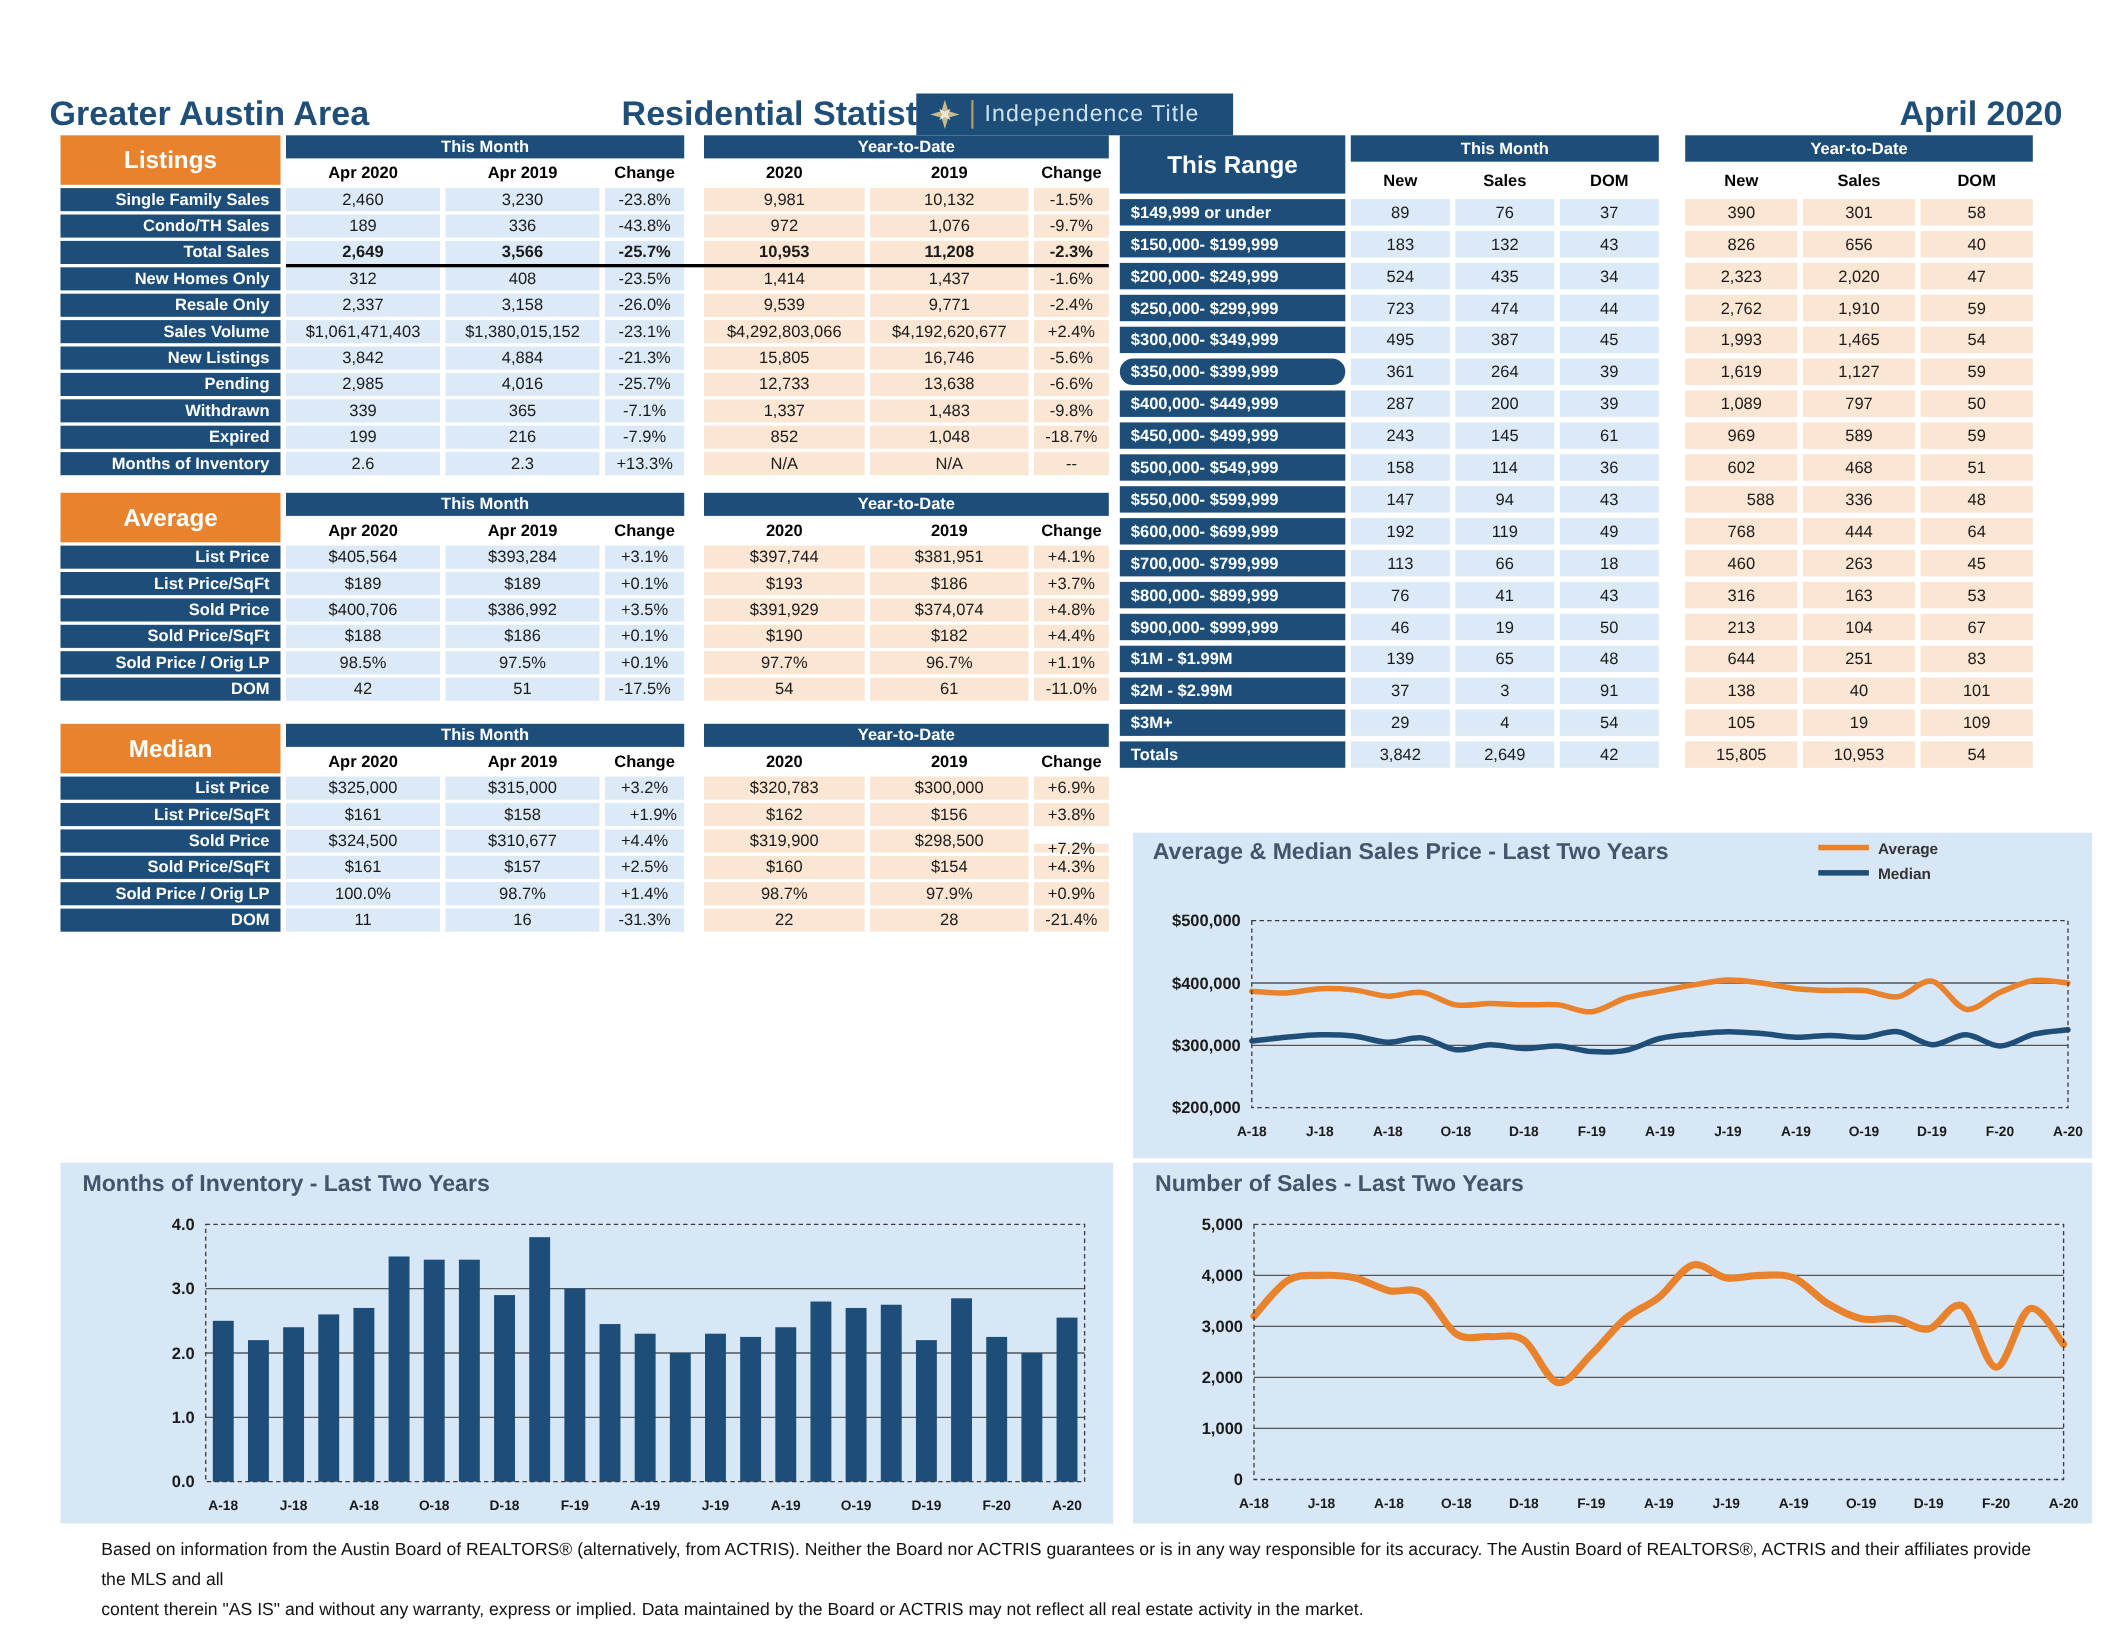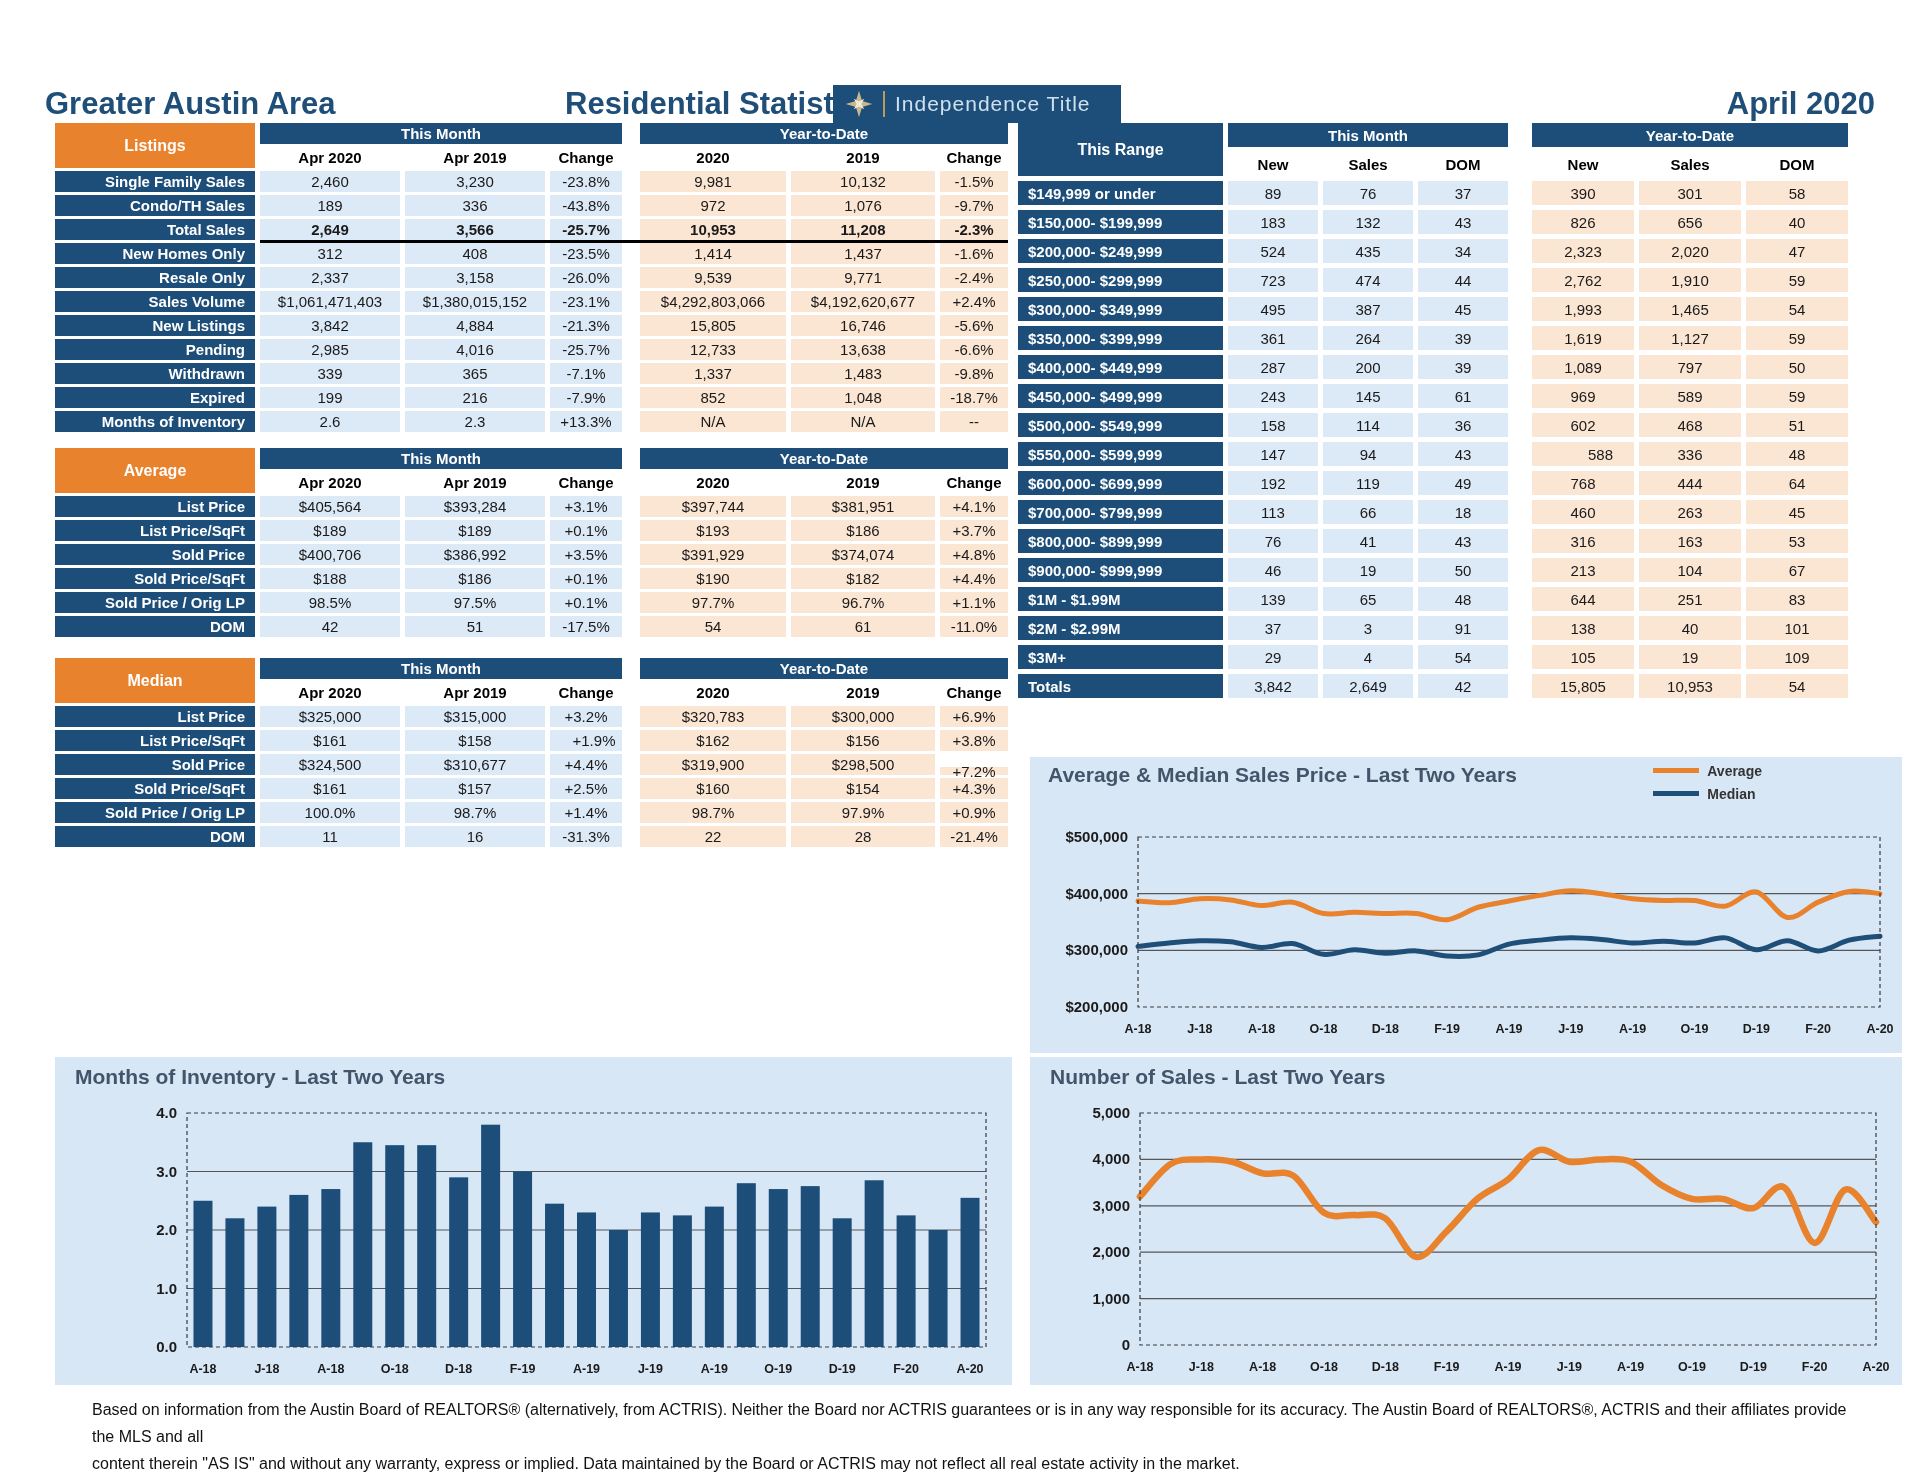--- a/index.html
+++ b/index.html
@@ -13,21 +13,21 @@
           display:flex; align-items:center; gap:10px; padding:0 12px; }
   .logo .star { width:28px; height:28px; flex:0 0 auto; }
   .logo .divider { width:2px; height:26px; background:#B89B5E; }
   .logo .logo-text { font-size:21px; color:#CFE0EE; letter-spacing:1px; font-weight:normal; white-space:nowrap; }
 
   
   .tbl { position:absolute; display:grid; column-gap:5px; row-gap:3px; }
   .left-tbl { grid-template-columns:200px 140px 140px 72px 8px 146px 144px 68px; grid-auto-rows:21px; }
   .price-tbl { grid-template-columns:205px 90px 90px 90px 14px 102px 102px 102px; grid-auto-rows:24px; row-gap:5px; }
 
-  .section { display:flex; align-items:center; justify-content:center; color:#fff; font-weight:bold; font-size:16px; }
+  .section { display:flex; align-items:center; justify-content:center; color:#fff; font-weight:bold; font-size:22px; }
   .section.orange { background:#E8822D; }
   .section.navy { background:#1C4E79; }
   .gh { background:#1C4E79; color:#fff; font-weight:bold; font-size:15px; display:flex; align-items:center; justify-content:center; }
   .ch { color:#000; font-weight:bold; font-size:15px; display:flex; align-items:center; justify-content:center; }
   .lbl { background:#1C4E79; color:#fff; font-weight:bold; font-size:15px; display:flex; align-items:center; }
   .lbl.r { justify-content:flex-end; padding-right:10px; }
   .lbl.l { justify-content:flex-start; padding-left:10px; }
   .val { font-size:15px; color:#1a1a1a; display:flex; align-items:center; justify-content:center; }
   .val.tm { background:#DCE9F7; }
   .val.ytd { background:#FBE5D3; }
@@ -298,21 +298,21 @@
       <div class="val ytd" style="grid-area: 6 / 6;">2,762</div>
       <div class="val ytd" style="grid-area: 6 / 7;">1,910</div>
       <div class="val ytd" style="grid-area: 6 / 8;">59</div>
       <div class="lbl l" style="grid-area: 7 / 1;">$300,000- $349,999</div>
       <div class="val tm" style="grid-area: 7 / 2;">495</div>
       <div class="val tm" style="grid-area: 7 / 3;">387</div>
       <div class="val tm" style="grid-area: 7 / 4;">45</div>
       <div class="val ytd" style="grid-area: 7 / 6;">1,993</div>
       <div class="val ytd" style="grid-area: 7 / 7;">1,465</div>
       <div class="val ytd" style="grid-area: 7 / 8;">54</div>
-      <div class="lbl l" style="grid-area: 8 / 1;">$350,000- $399,999</div>
+      <div class="lbl l" style="grid-area: 8 / 1; border-radius: 12px;">$350,000- $399,999</div>
       <div class="val tm" style="grid-area: 8 / 2;">361</div>
       <div class="val tm" style="grid-area: 8 / 3;">264</div>
       <div class="val tm" style="grid-area: 8 / 4;">39</div>
       <div class="val ytd" style="grid-area: 8 / 6;">1,619</div>
       <div class="val ytd" style="grid-area: 8 / 7;">1,127</div>
       <div class="val ytd" style="grid-area: 8 / 8;">59</div>
       <div class="lbl l" style="grid-area: 9 / 1;">$400,000- $449,999</div>
       <div class="val tm" style="grid-area: 9 / 2;">287</div>
       <div class="val tm" style="grid-area: 9 / 3;">200</div>
       <div class="val tm" style="grid-area: 9 / 4;">39</div>

